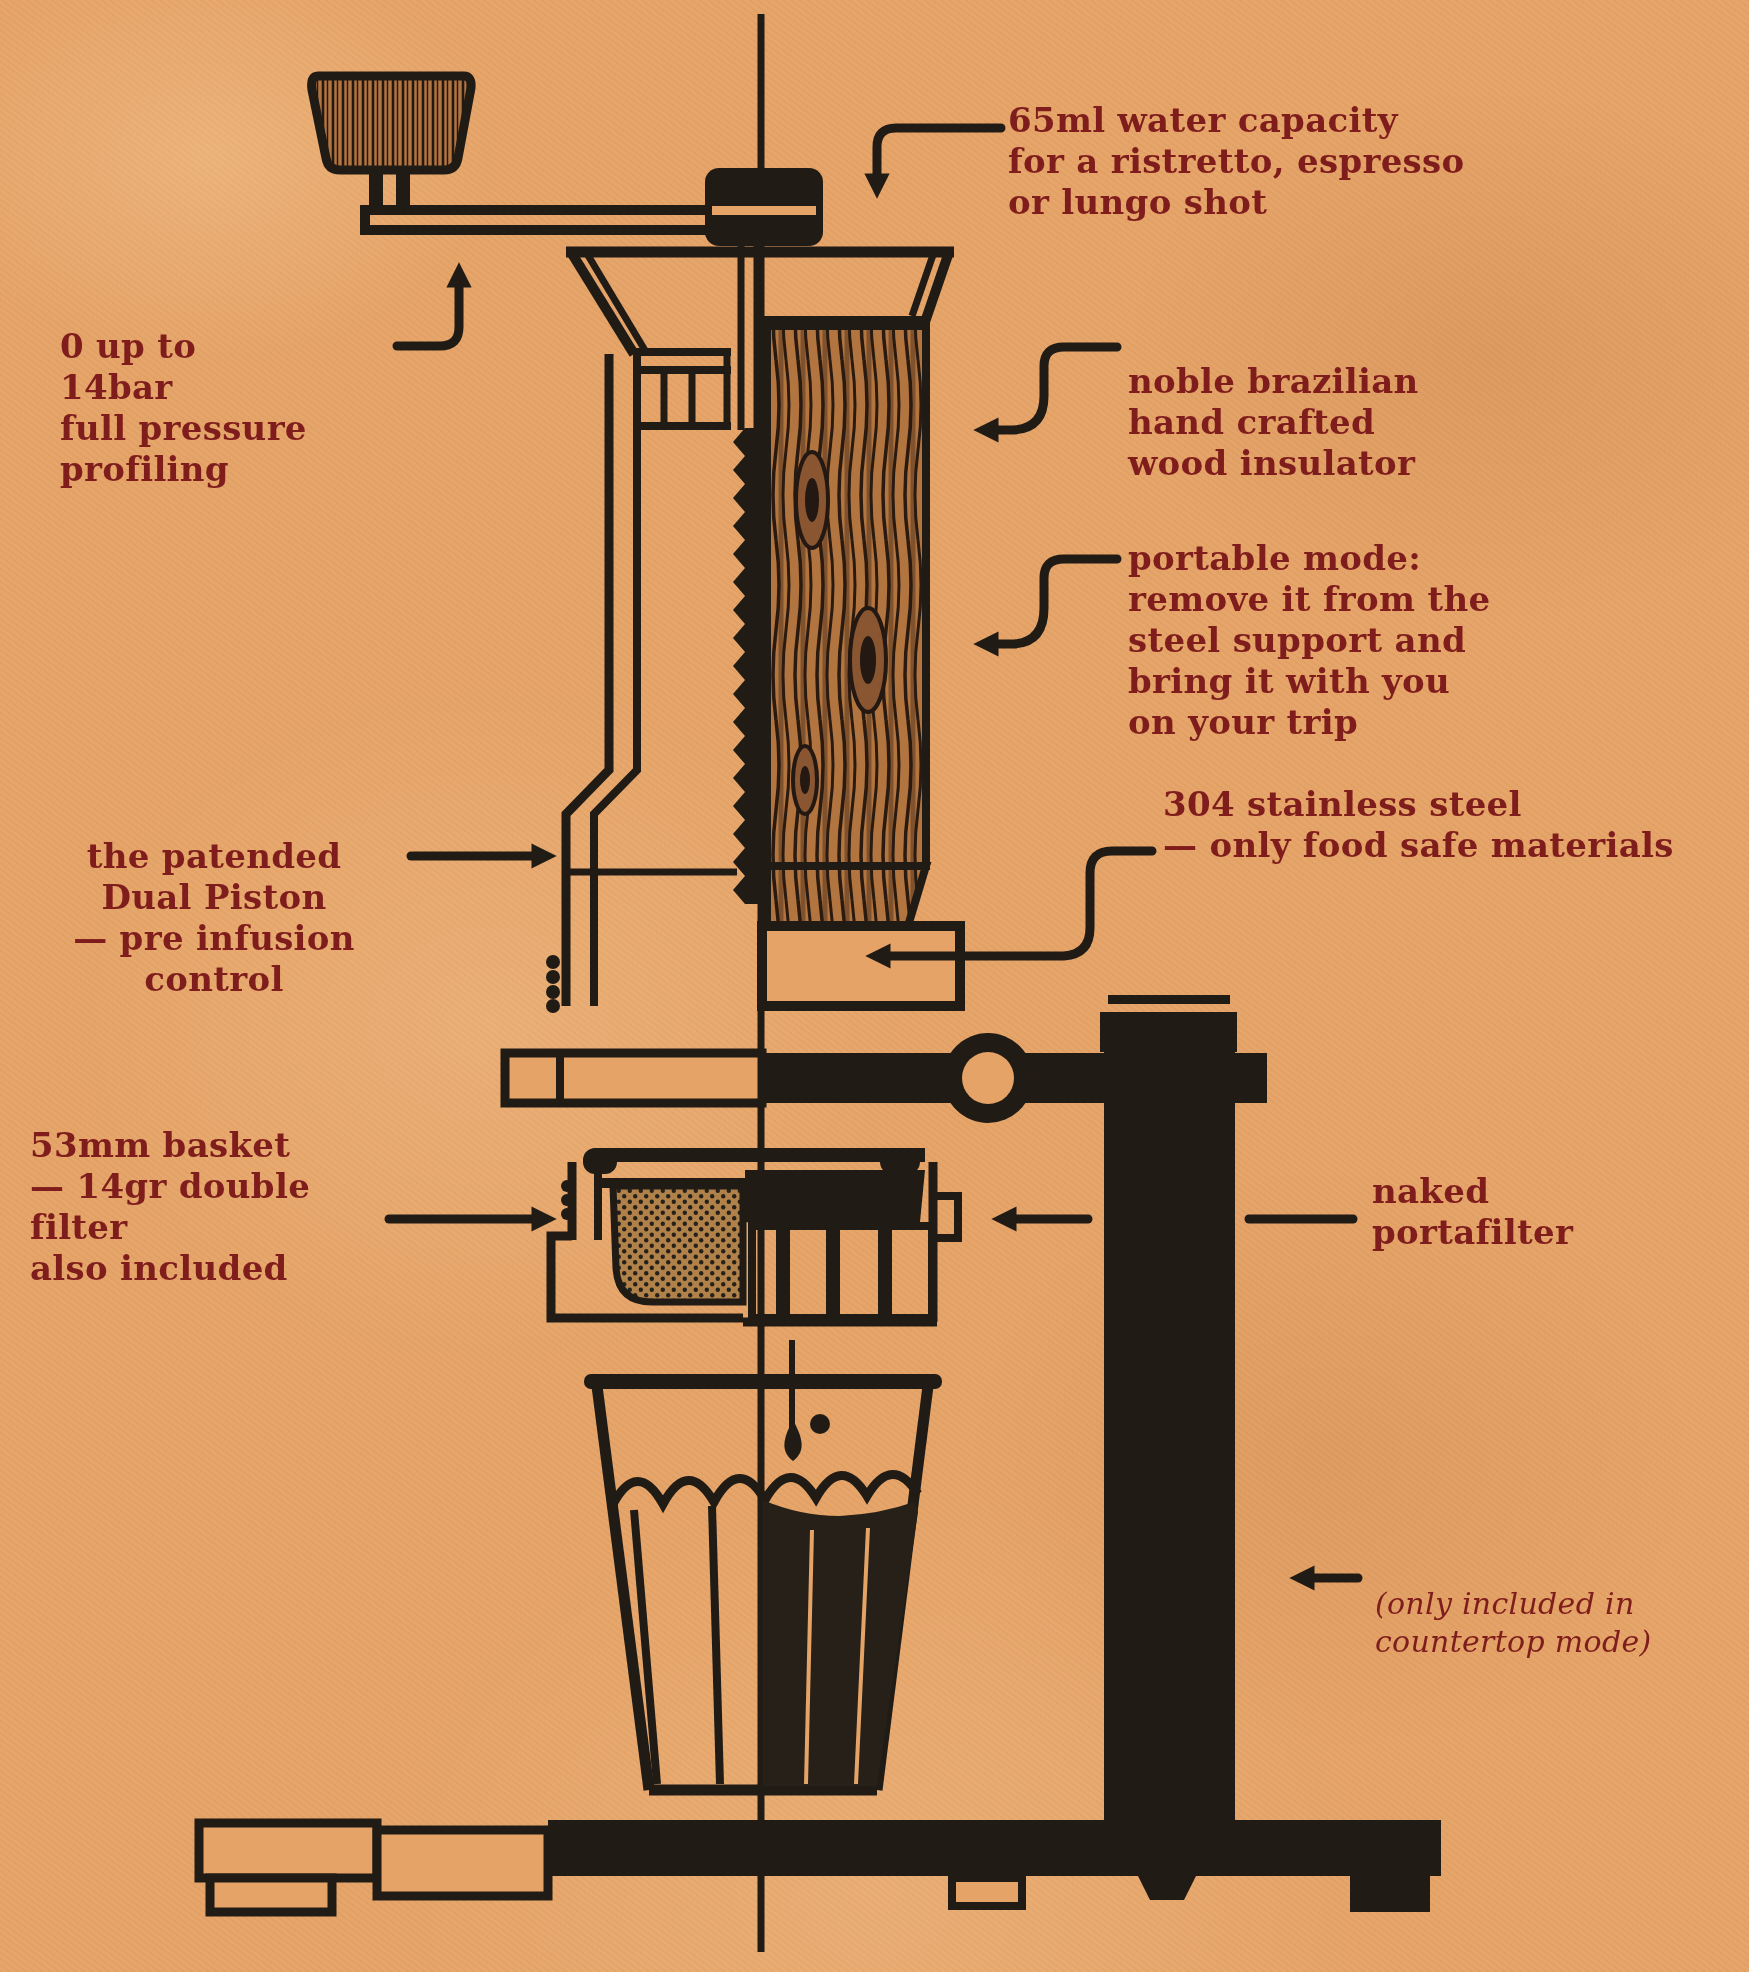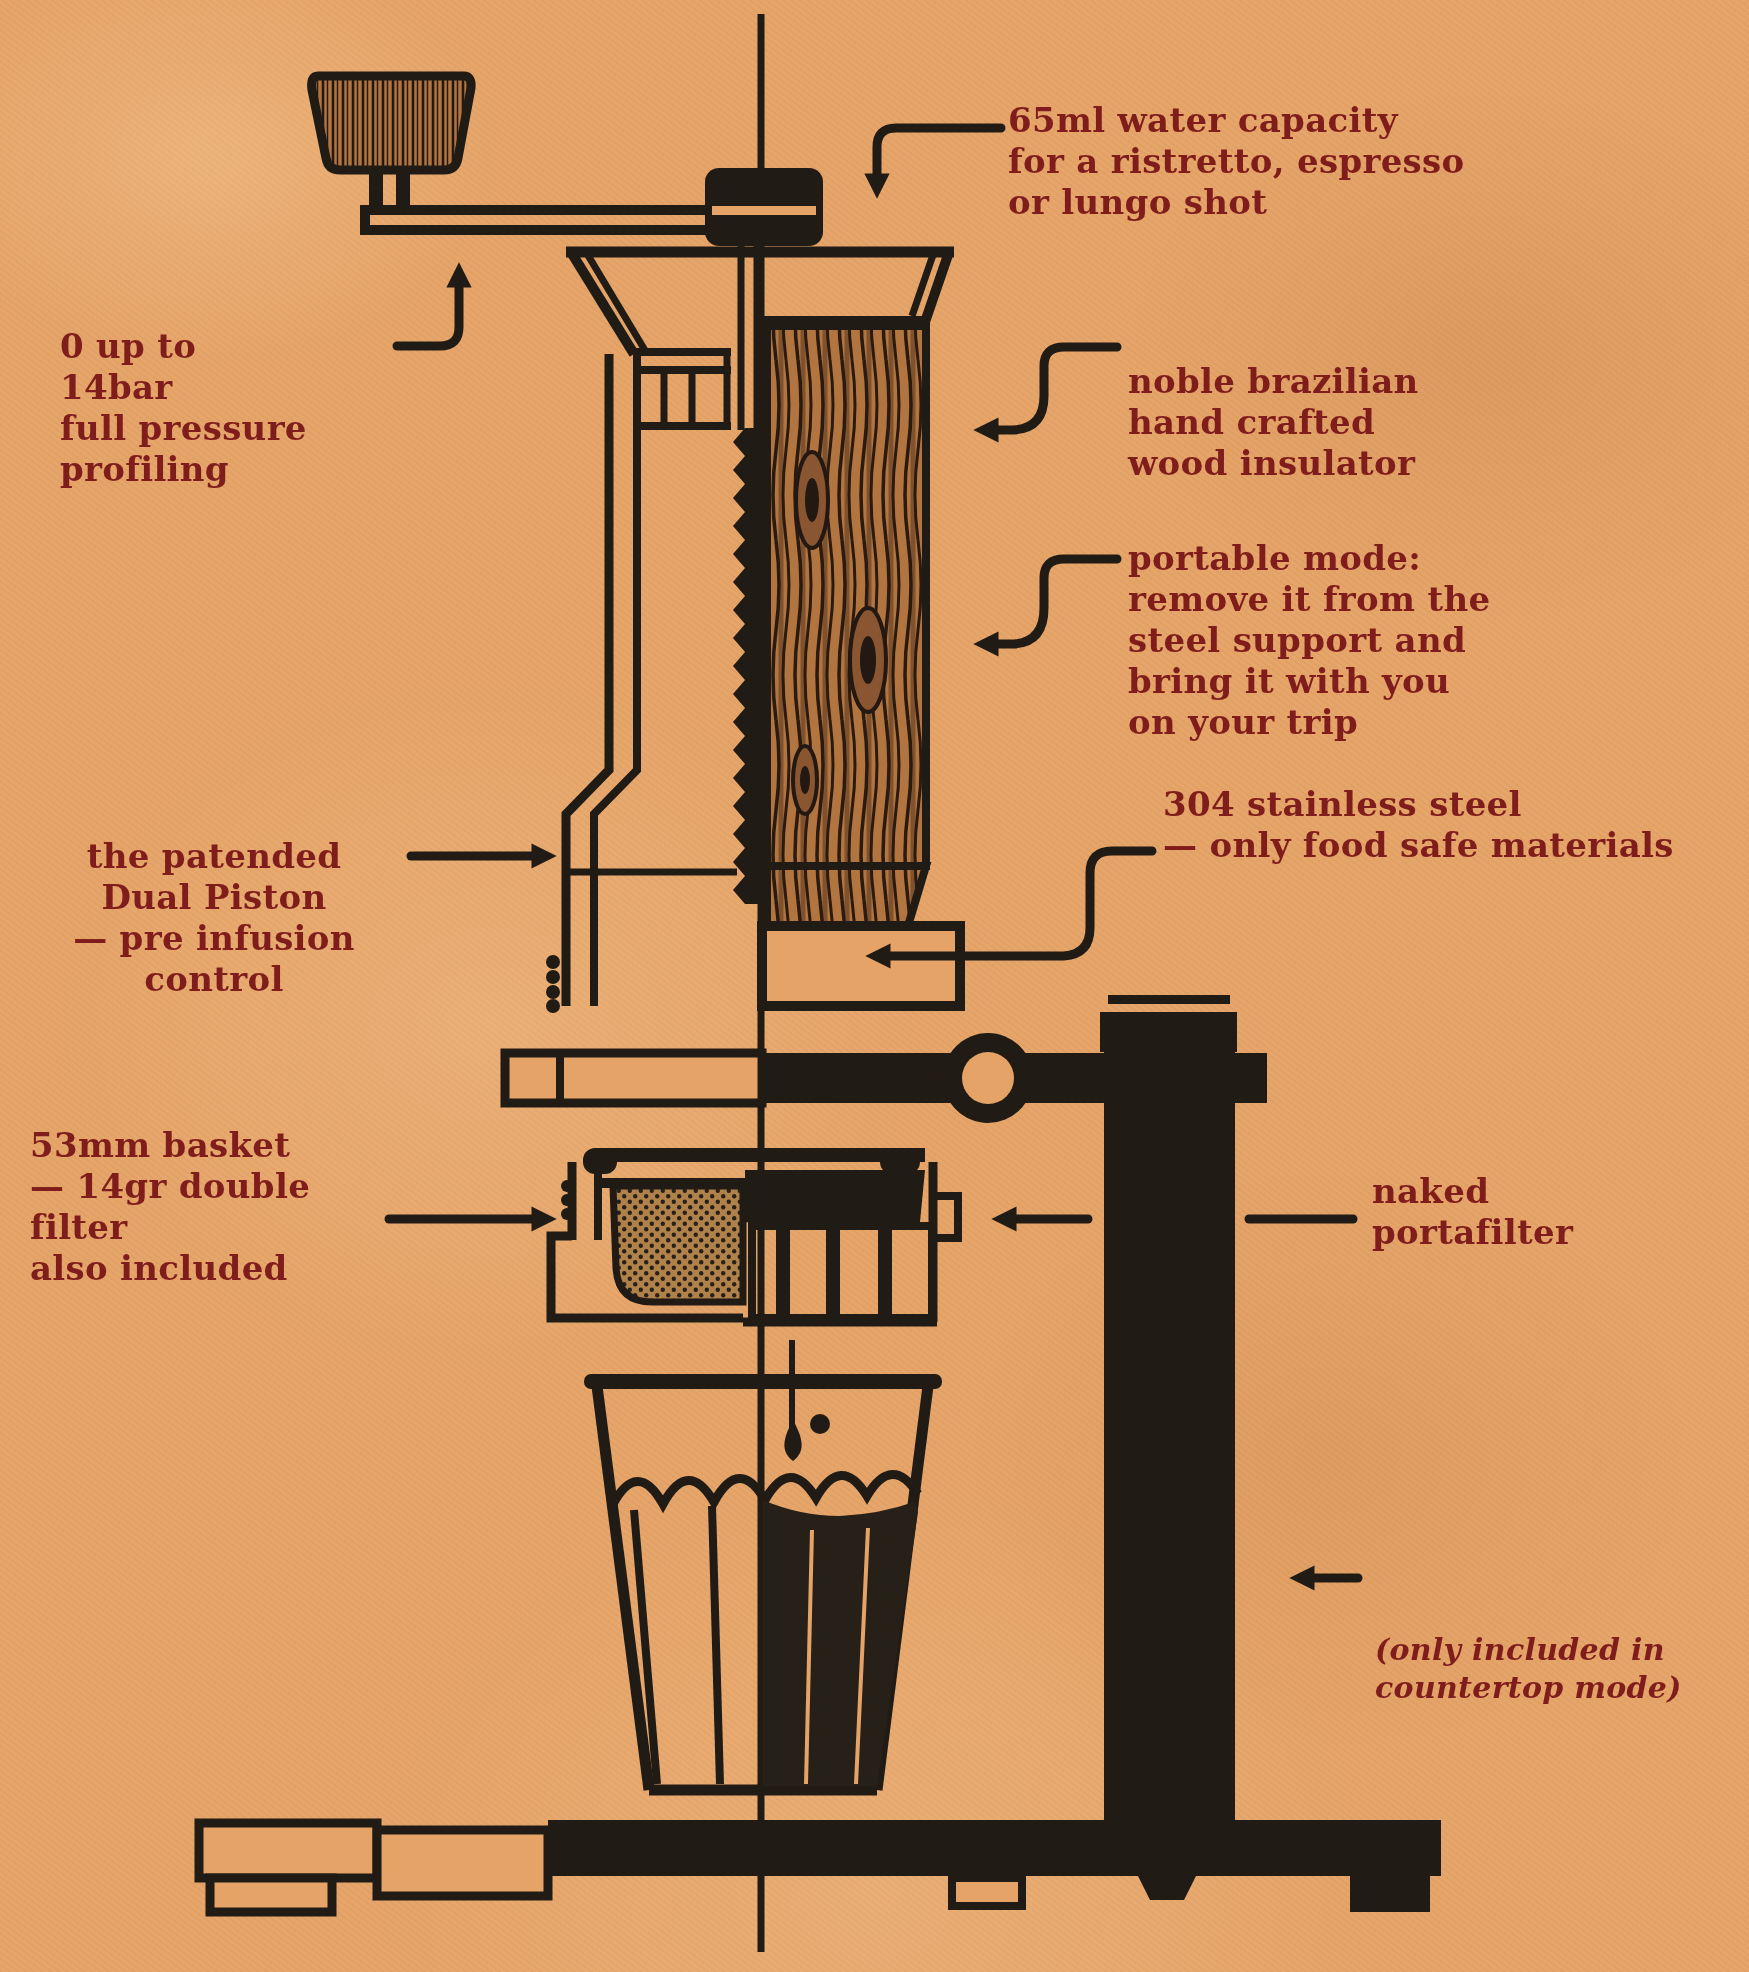--- a/index.html
+++ b/index.html
@@ -21,23 +21,22 @@
     font-weight:700;
     font-size:34px;
     line-height:41px;
     letter-spacing:.3px;
     color:#7f1d1d;
   }
   .label .note{
     display:block;
     font-size:30px;
     font-style:italic;
-    font-weight:700;
+    font-weight:400;
     line-height:38px;
-    margin-top:46px;
   }
   .align-right{text-align:right;}
   .align-center{text-align:left;}
   svg{position:absolute;left:0;top:0;}
 </style>
 </head>
 <body>
 
 <svg width="1749" height="1972" viewBox="0 0 1749 1972">
   <defs>

